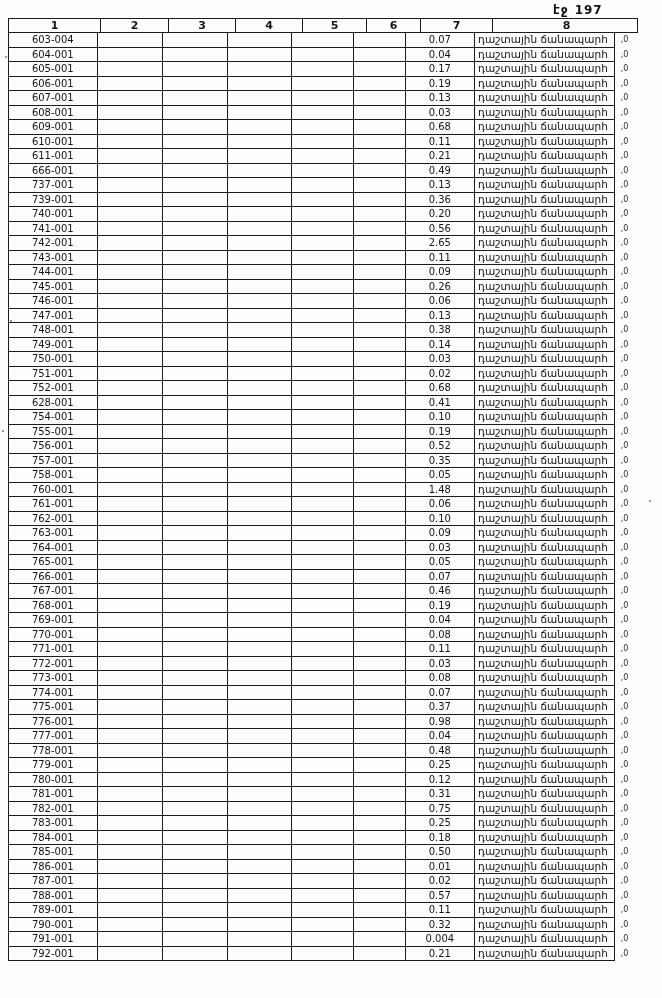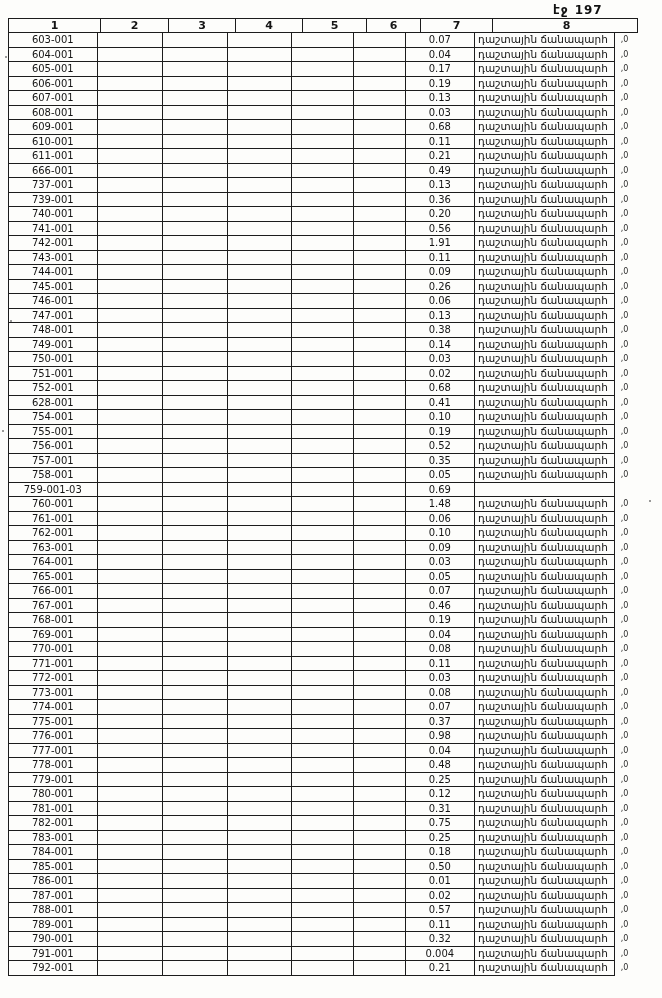--- a/index.html
+++ b/index.html
@@ -71,21 +71,21 @@
       <div class="cell c2">2</div>
       <div class="cell c3">3</div>
       <div class="cell c4">4</div>
       <div class="cell c5">5</div>
       <div class="cell c6">6</div>
       <div class="cell c7">7</div>
       <div class="cell c8">8</div>
     </div>
     <div>
         <div class="row">
-    <div class="cell c1">603-001</div>
+    <div class="cell c1">603-004</div>
     <div class="cell c2"></div>
     <div class="cell c3"></div>
     <div class="cell c4"></div>
     <div class="cell c5"></div>
     <div class="cell c6"></div>
     <div class="cell c7">0.07</div>
     <div class="cell c8">դաշտային ճանապարհ</div>
     <span class="edge">,0</span>
   </div>
         <div class="row">
@@ -231,21 +231,21 @@
     <div class="cell c8">դաշտային ճանապարհ</div>
     <span class="edge">,0</span>
   </div>
         <div class="row">
     <div class="cell c1">742-001</div>
     <div class="cell c2"></div>
     <div class="cell c3"></div>
     <div class="cell c4"></div>
     <div class="cell c5"></div>
     <div class="cell c6"></div>
-    <div class="cell c7">1.91</div>
+    <div class="cell c7">2.65</div>
     <div class="cell c8">դաշտային ճանապարհ</div>
     <span class="edge">,0</span>
   </div>
         <div class="row">
     <div class="cell c1">743-001</div>
     <div class="cell c2"></div>
     <div class="cell c3"></div>
     <div class="cell c4"></div>
     <div class="cell c5"></div>
     <div class="cell c6"></div>
@@ -410,31 +410,20 @@
         <div class="row">
     <div class="cell c1">758-001</div>
     <div class="cell c2"></div>
     <div class="cell c3"></div>
     <div class="cell c4"></div>
     <div class="cell c5"></div>
     <div class="cell c6"></div>
     <div class="cell c7">0.05</div>
     <div class="cell c8">դաշտային ճանապարհ</div>
     <span class="edge">,0</span>
-  </div>
-        <div class="row">
-    <div class="cell c1">759-001-03</div>
-    <div class="cell c2"></div>
-    <div class="cell c3"></div>
-    <div class="cell c4"></div>
-    <div class="cell c5"></div>
-    <div class="cell c6"></div>
-    <div class="cell c7">0.69</div>
-    <div class="cell c8"></div>
-    <span class="edge"></span>
   </div>
         <div class="row">
     <div class="cell c1">760-001</div>
     <div class="cell c2"></div>
     <div class="cell c3"></div>
     <div class="cell c4"></div>
     <div class="cell c5"></div>
     <div class="cell c6"></div>
     <div class="cell c7">1.48</div>
     <div class="cell c8">դաշտային ճանապարհ</div>

